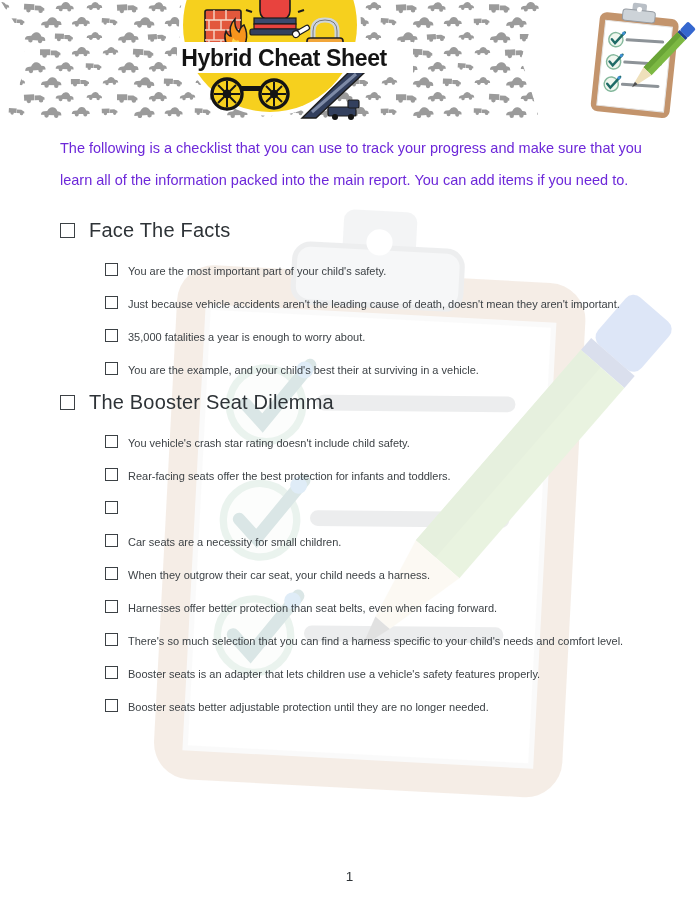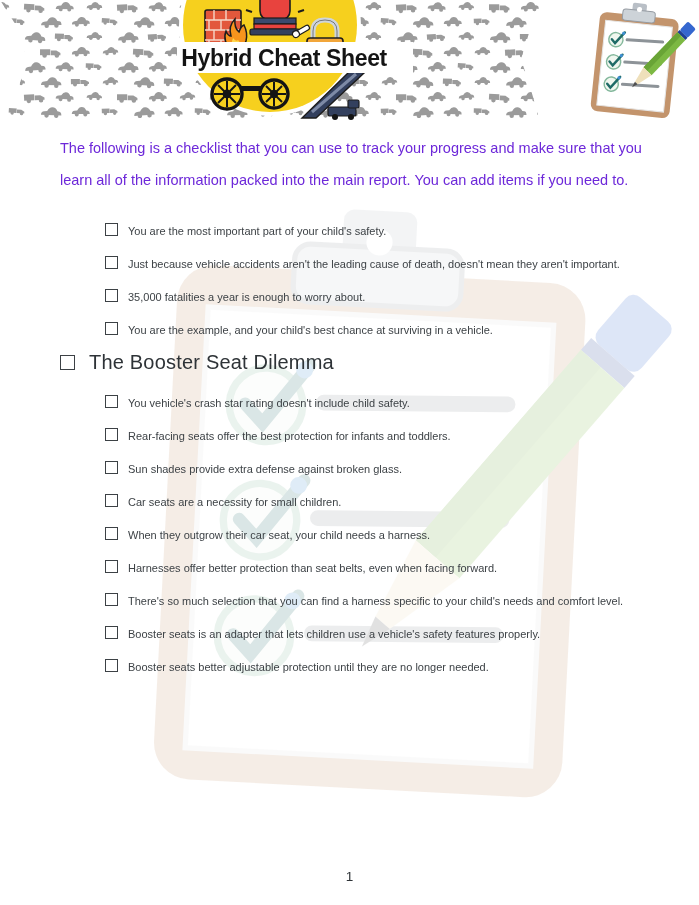--- a/index.html
+++ b/index.html
@@ -333,30 +333,31 @@
   </div>
 
   <svg class="clipboard" viewBox="0 0 124 118">
     <use href="#clipboard-sym"></use>
   </svg>
 
   <p class="intro">The following is a checklist that you can use to track your progress and make sure that you learn all of the information packed into the main report.  You can add items if you need to.</p>
 
   <div class="checklist">
       <section class="section">
+        <div class="section-heading"><span class="cb cb-lg"></span><span class="section-title">Face The Facts</span></div>
         <div class="item"><span class="cb"></span><span>You are the most important part of your child's safety.</span></div>
         <div class="item"><span class="cb"></span><span>Just because vehicle accidents aren't the leading cause of death, doesn't mean they aren't important.</span></div>
         <div class="item"><span class="cb"></span><span>35,000 fatalities a year is enough to worry about.</span></div>
-        <div class="item"><span class="cb"></span><span>You are the example, and your child's best chance at surviving in a vehicle.</span></div>
+        <div class="item"><span class="cb"></span><span>You are the example, and your child's best their at surviving in a vehicle.</span></div>
       </section>
       <section class="section">
         <div class="section-heading"><span class="cb cb-lg"></span><span class="section-title">The Booster Seat Dilemma</span></div>
         <div class="item"><span class="cb"></span><span>You vehicle's crash star rating doesn't include child safety.</span></div>
         <div class="item"><span class="cb"></span><span>Rear-facing seats offer the best protection for infants and toddlers.</span></div>
-        <div class="item"><span class="cb"></span><span>Sun shades provide extra defense against broken glass.</span></div>
+        <div class="item"><span class="cb"></span></div>
         <div class="item"><span class="cb"></span><span>Car seats are a necessity for small children.</span></div>
         <div class="item"><span class="cb"></span><span>When they outgrow their car seat, your child needs a harness.</span></div>
         <div class="item"><span class="cb"></span><span>Harnesses offer better protection than seat belts, even when facing forward.</span></div>
         <div class="item"><span class="cb"></span><span>There's so much selection that you can find a harness specific to your child's needs and comfort level.</span></div>
         <div class="item"><span class="cb"></span><span>Booster seats is an adapter that lets children use a vehicle's safety features properly.</span></div>
         <div class="item"><span class="cb"></span><span>Booster seats better adjustable protection until they are no longer needed.</span></div>
       </section>
     </div>
 
   <div class="footer">1</div>

